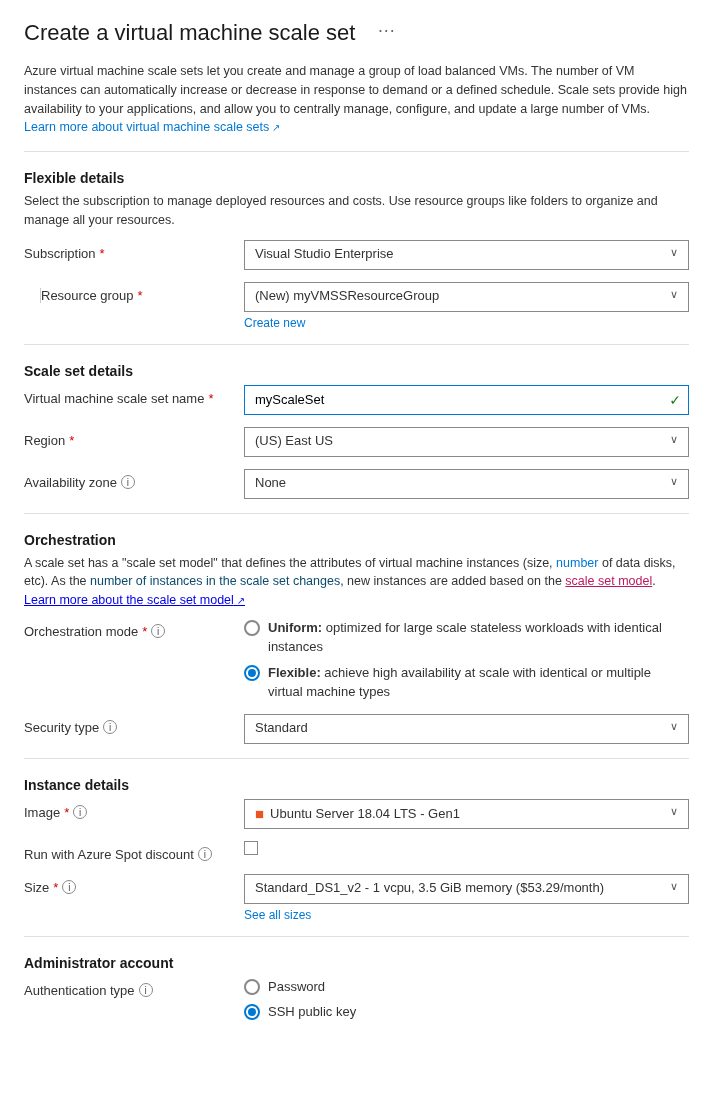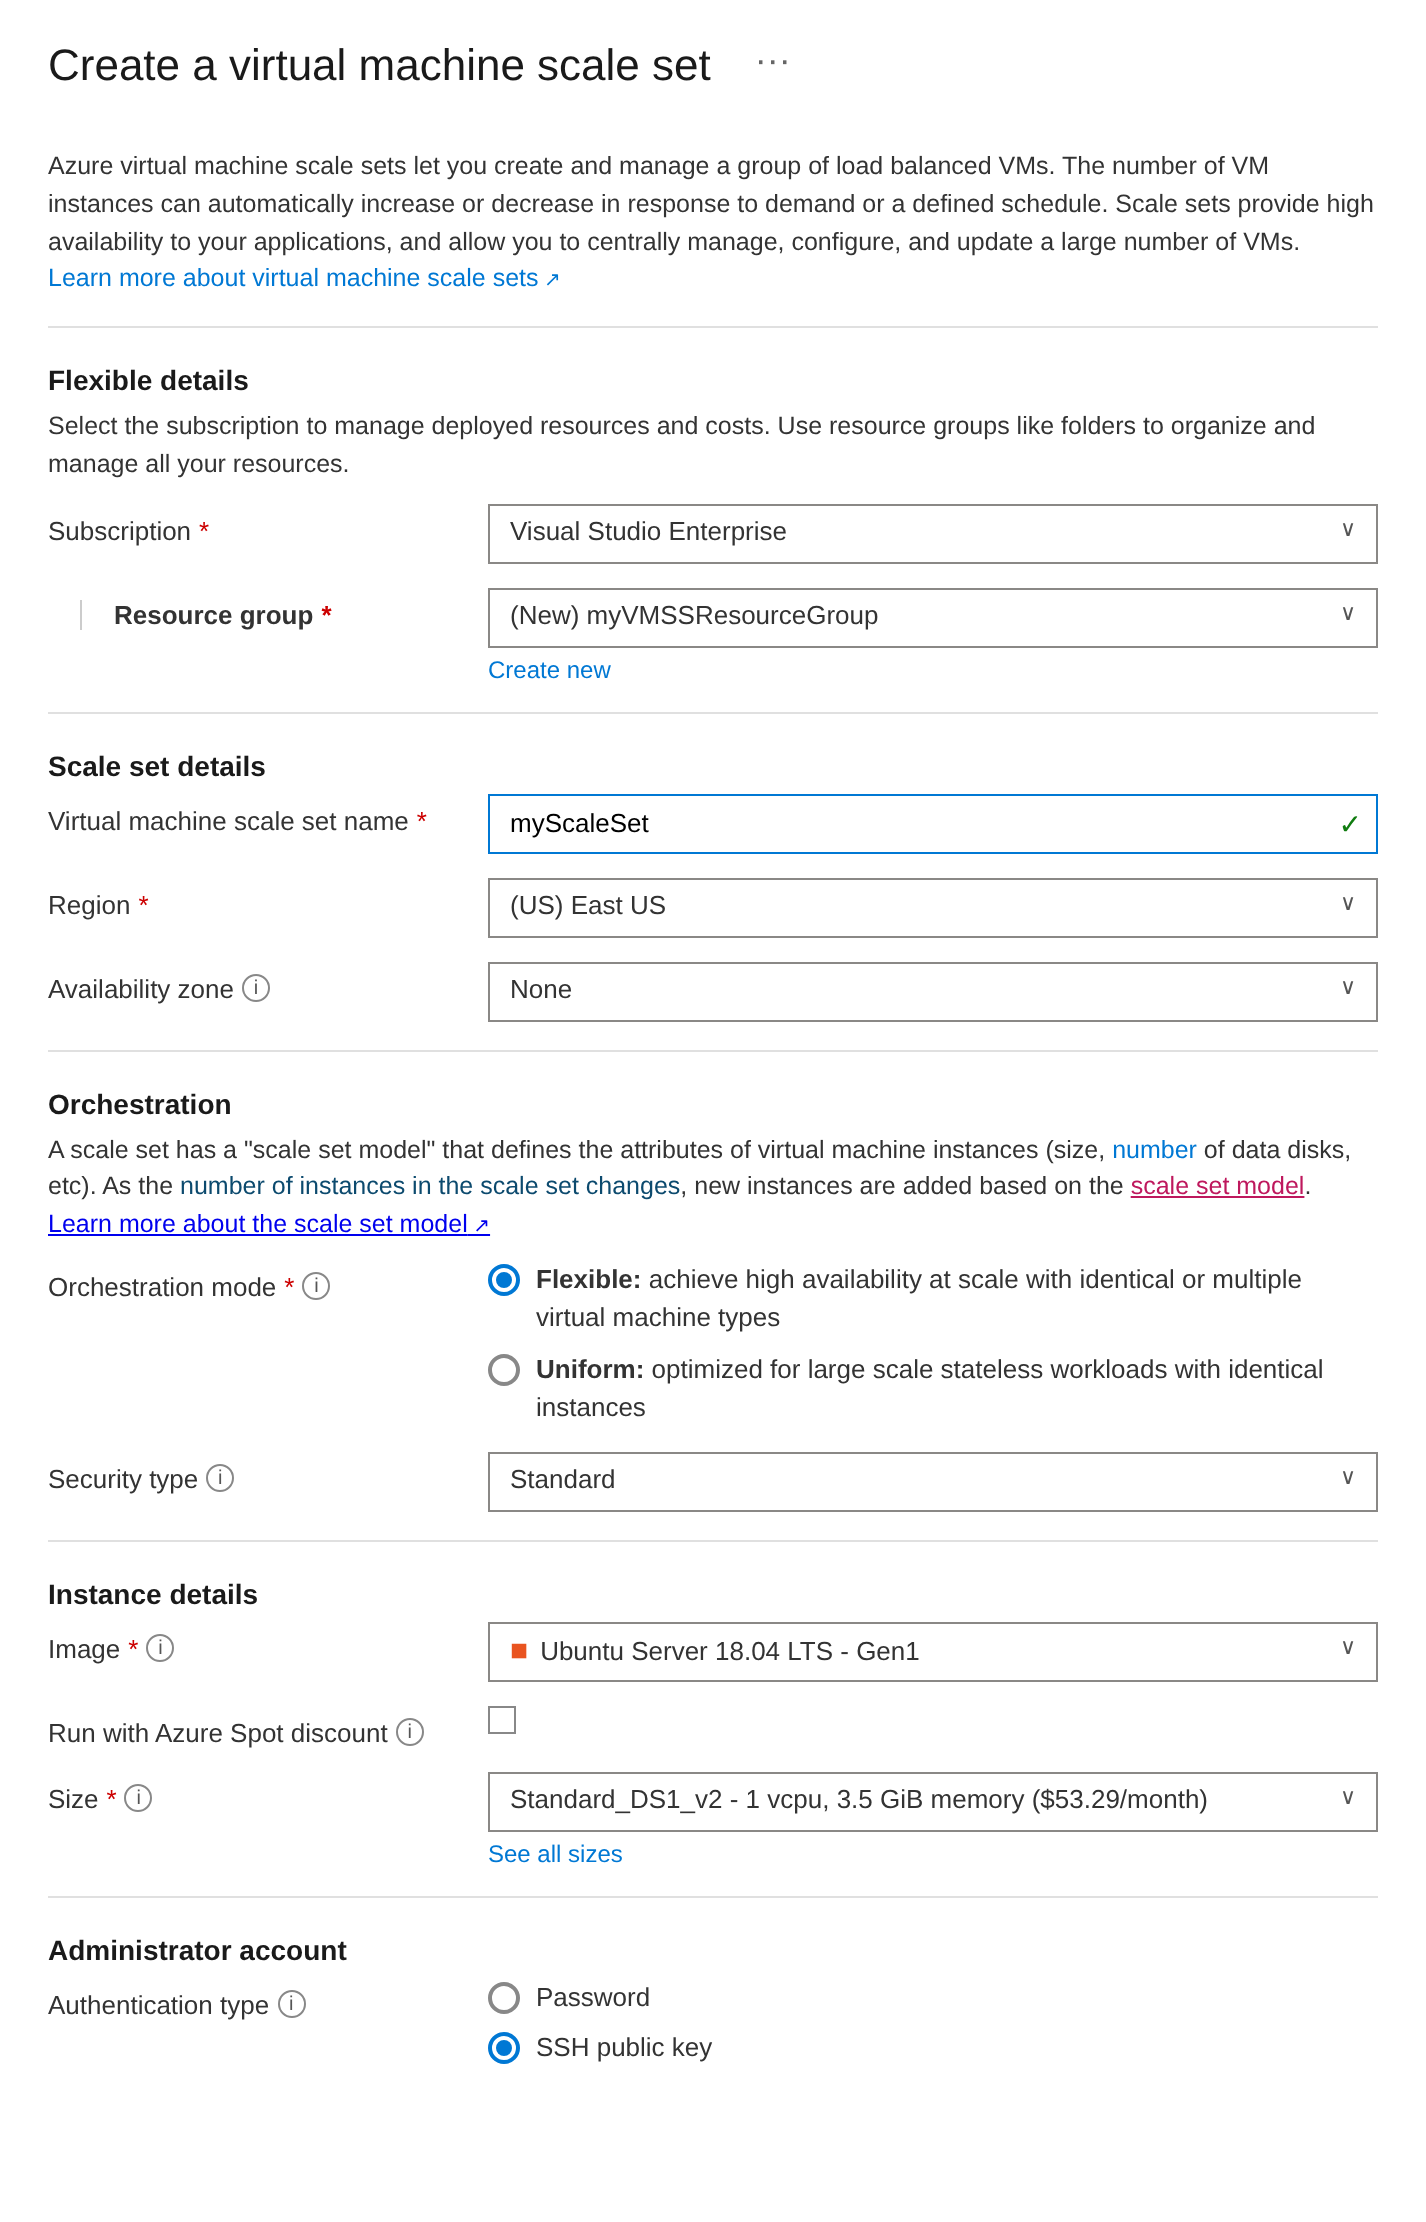--- a/index.html
+++ b/index.html
@@ -41,21 +41,21 @@
     .radio-label { font-size: 13px; color: #333; line-height: 1.5; }
     .radio-label strong { font-weight: 600; }
     .checkbox-item { display: flex; align-items: center; gap: 8px; cursor: pointer; }
     .checkbox-box { width: 14px; height: 14px; border: 1px solid #888; background: #fff; flex-shrink: 0; }
   </style>
 </head>
 <body>
 
 <div class="page">
 
-  <div style="display:flex; align-items:flex-start; gap:22px; margin-bottom:24px;">
+  <div style="display:flex; align-items:flex-start; gap:22px; margin-bottom:12px;">
     <h1 class="page-title">Create a virtual machine scale set</h1>
     <span class="page-title-dots">···</span>
   </div>
 
 
   <p class="description">
     <span>Azure virtual machine scale sets let you create and manage a group of load balanced VMs. The number of VM instances can automatically increase or decrease in response to demand or a defined schedule. Scale sets provide high availability to your applications, and allow you to centrally manage, configure, and update a large number of VMs.</span>
     <br>
     <a href="#" class="link-external">Learn more about virtual machine scale sets</a>
   </p>
@@ -73,21 +73,21 @@
     <div class="form-control">
       <div class="select-box">
         <span>Visual Studio Enterprise</span>
         <span class="chevron">∨</span>
       </div>
     </div>
   </div>
 
   <div class="form-row">
     <div class="form-label indent">
-      <span style="border-left: 1.5px solid #ccc; padding-left:16px; display:flex; align-items:center; gap:4px;font-weight:bold;">
+      <span style="border-left: 1.5px solid #ccc; padding-left:0; display:flex; align-items:center; gap:4px;">
         <span>Resource group</span>
         <span class="required">*</span>
       </span>
     </div>
     <div class="form-control">
       <div class="select-box">
         <span>(New) myVMSSResourceGroup</span>
         <span class="chevron">∨</span>
       </div>
       <a href="#" class="create-new">Create new</a>
@@ -148,31 +148,31 @@
 
   <div class="form-row">
     <div class="form-label">
       <span>Orchestration mode</span>
       <span class="required">*</span>
       <span class="info-icon">i</span>
     </div>
     <div class="form-control">
       <div class="radio-group">
         <div class="radio-item">
+          <div class="radio-circle"></div>
+          <span class="radio-label">
+            <strong>Uniform:</strong><span> optimized for large scale stateless workloads with identical instances</span>
+          </span>
+        </div>
+        <div class="radio-item">
           <div class="radio-circle checked"></div>
           <span class="radio-label">
             <strong>Flexible:</strong><span> achieve high availability at scale with identical or multiple virtual machine types</span>
           </span>
         </div>
-        <div class="radio-item">
-          <div class="radio-circle"></div>
-          <span class="radio-label">
-            <strong>Uniform:</strong><span> optimized for large scale stateless workloads with identical instances</span>
-          </span>
-        </div>
       </div>
     </div>
   </div>
 
   <div class="form-row">
     <div class="form-label">
       <span>Security type</span>
       <span class="info-icon">i</span>
     </div>
     <div class="form-control">

